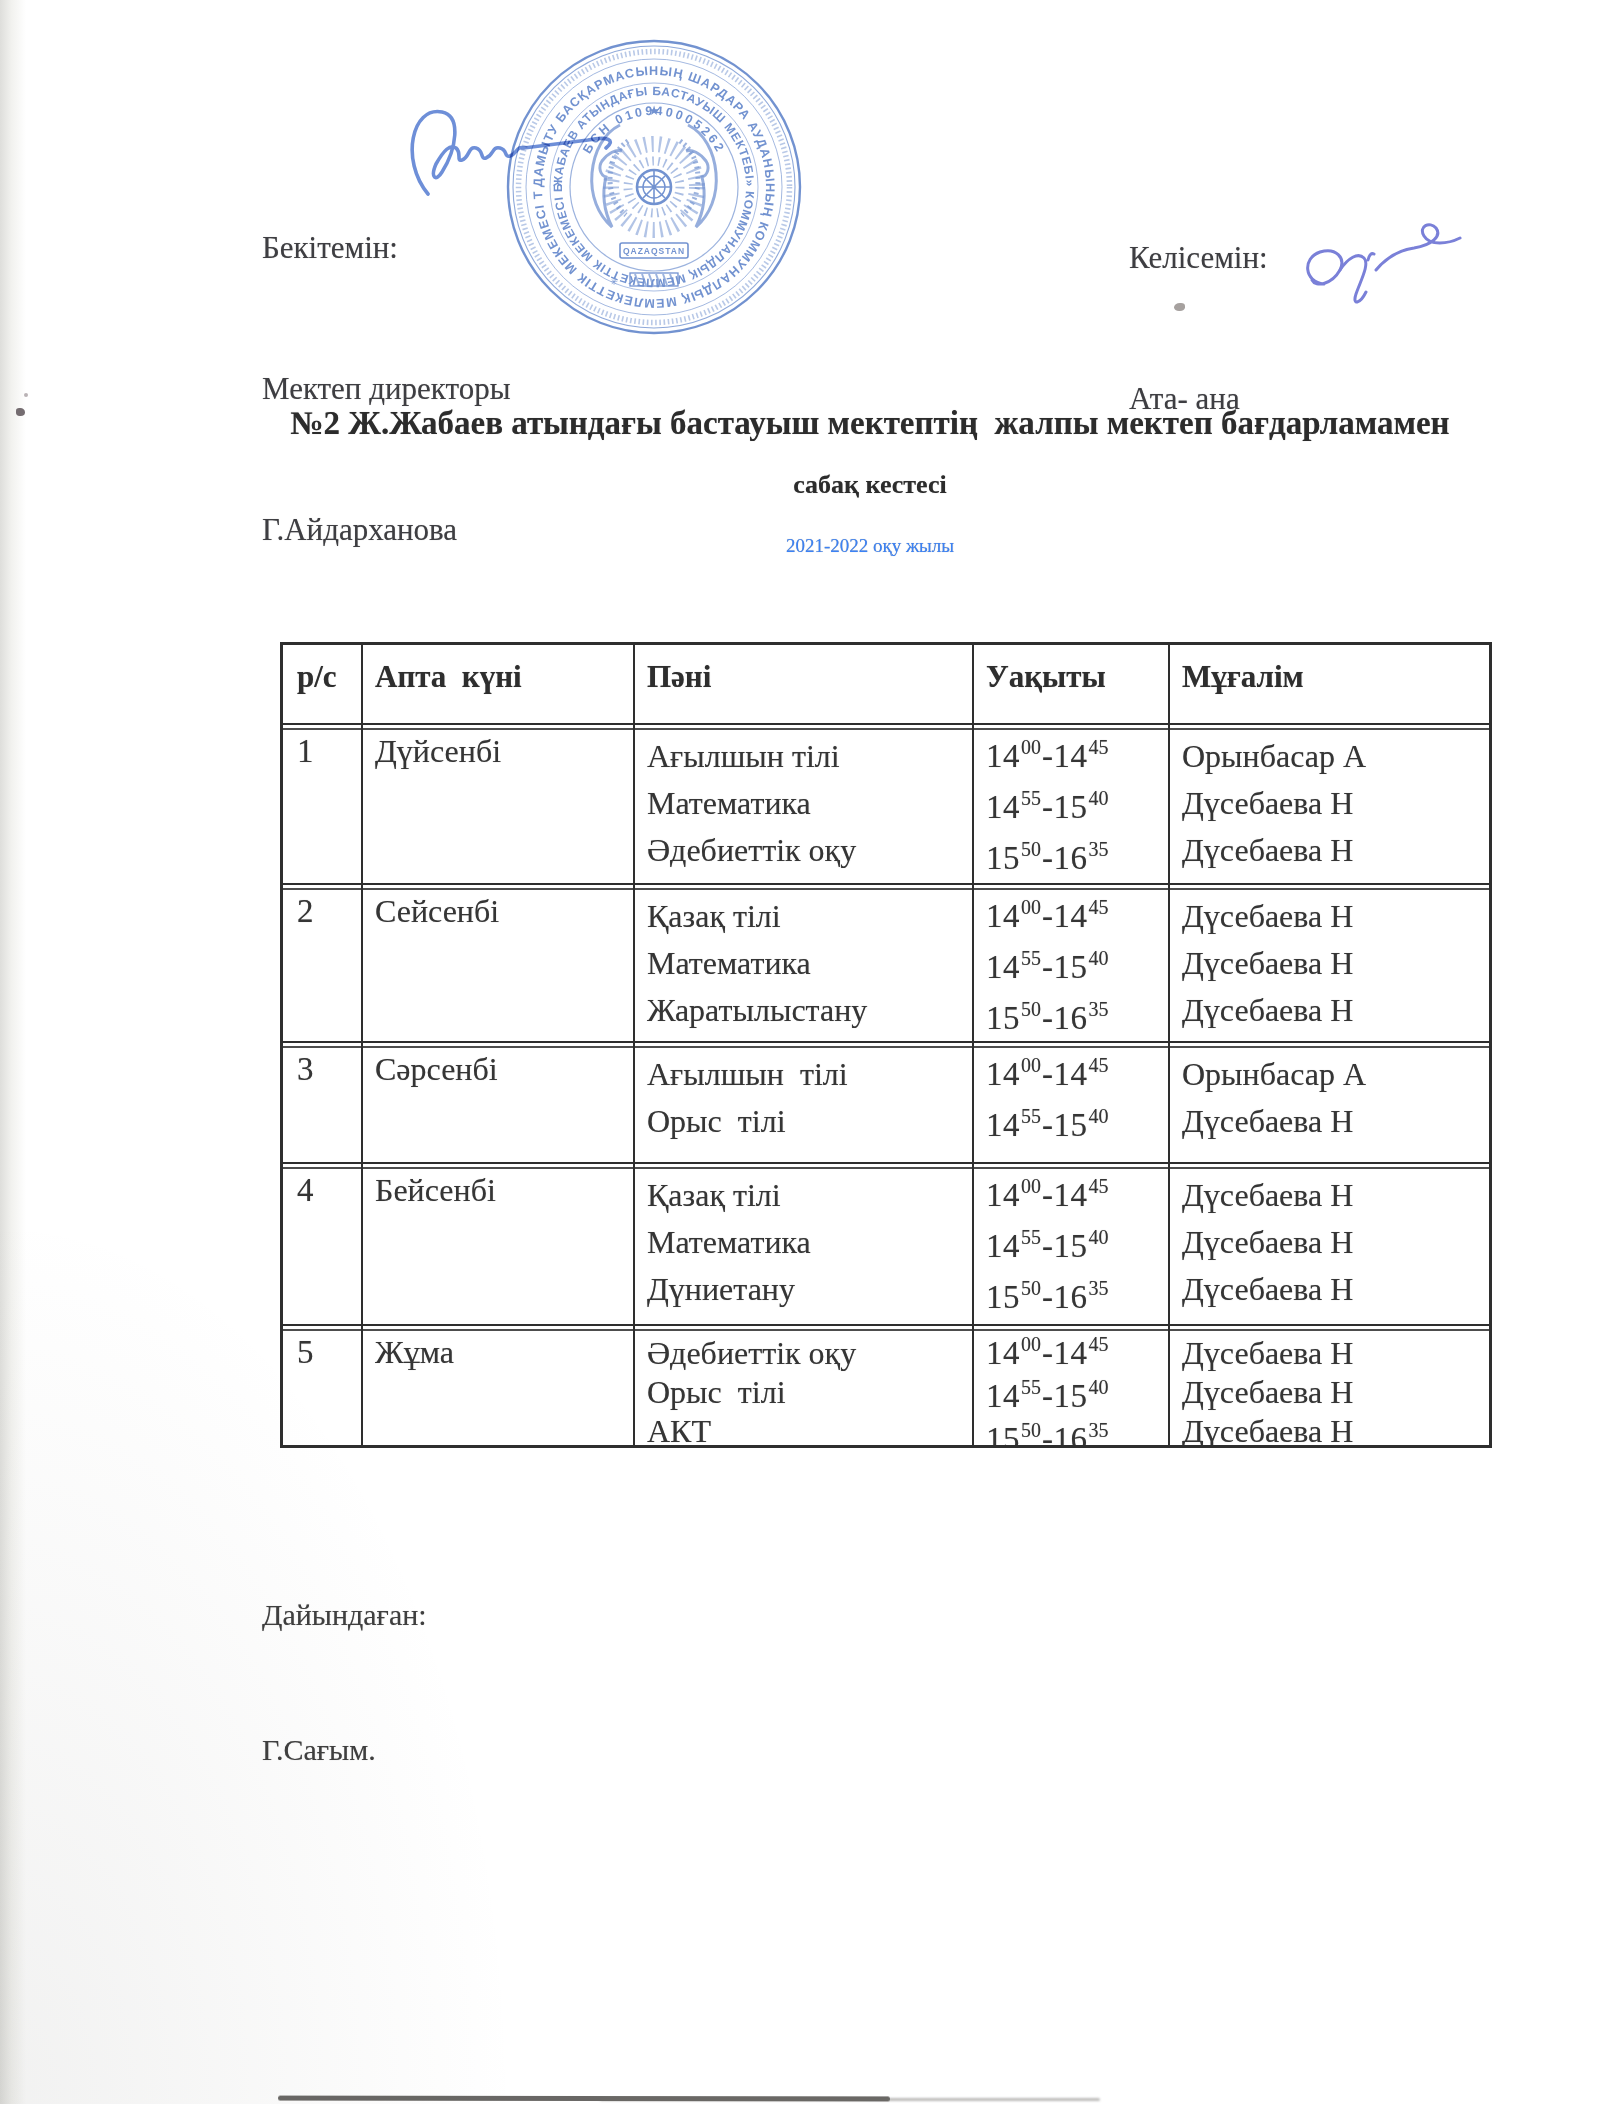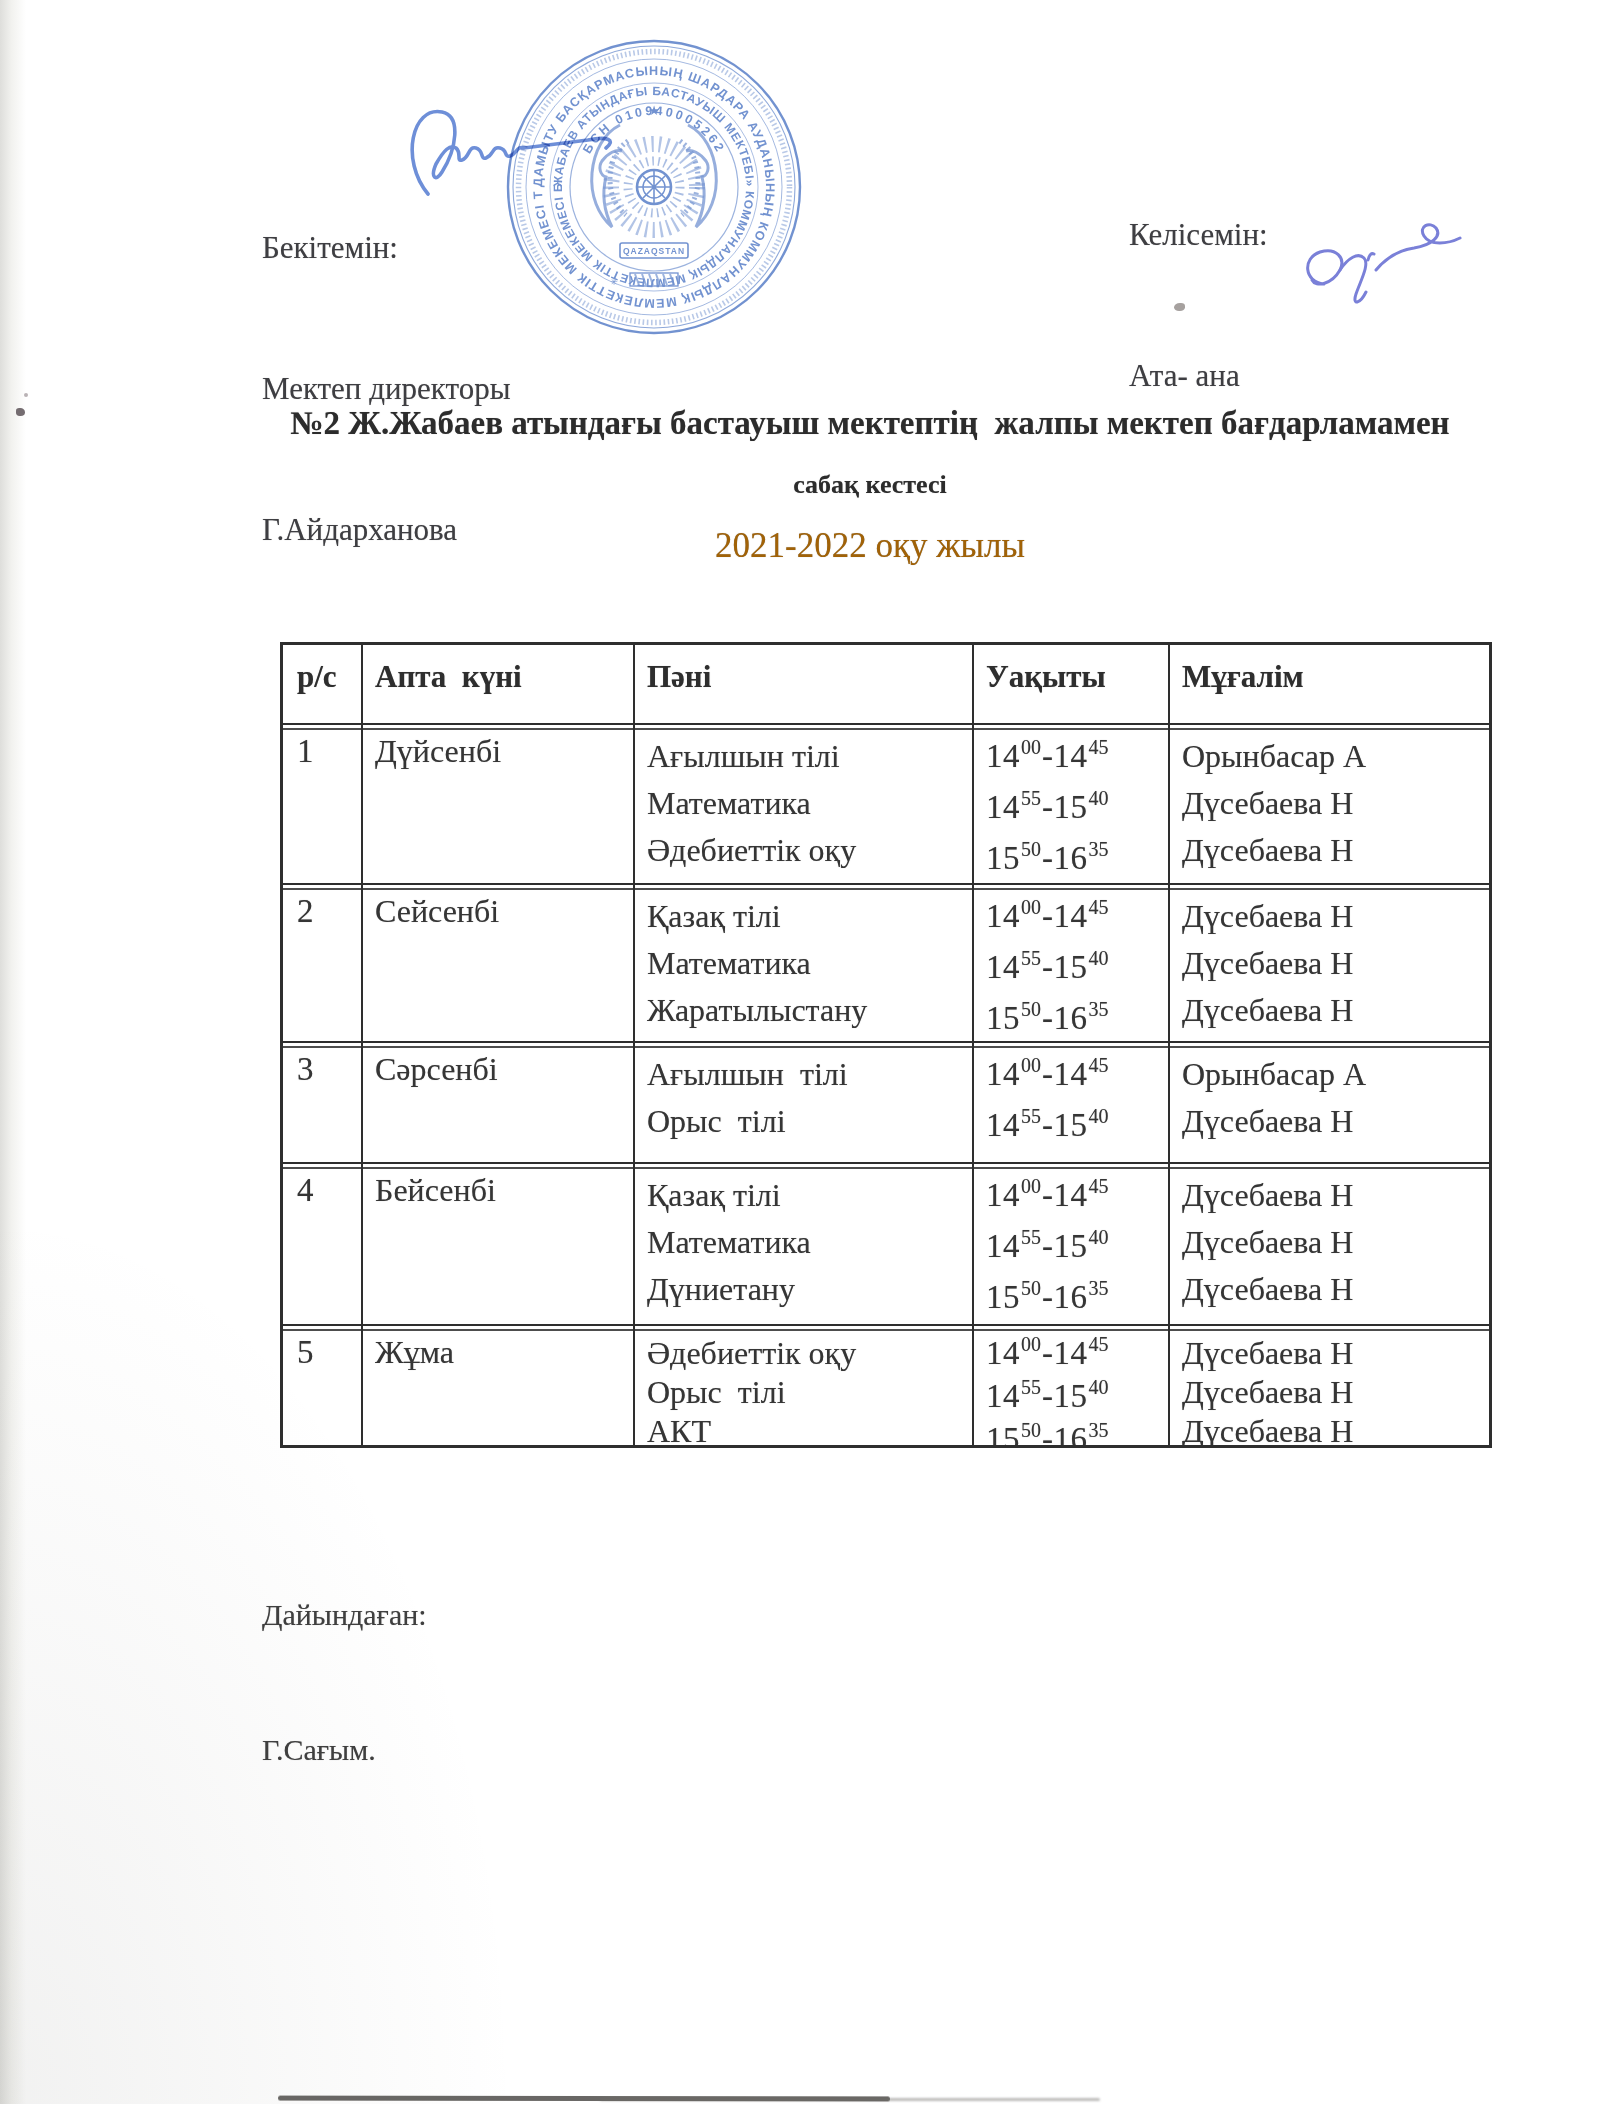--- a/index.html
+++ b/index.html
@@ -15,26 +15,26 @@
   .speck1b{position:absolute;left:16px;top:408px;width:9px;height:8px;background:#5d5358;border-radius:40% 60% 55% 45%;opacity:.85;}
   .speck2{position:absolute;left:1174px;top:303px;width:11px;height:8px;background:#a6a19f;border-radius:60% 40% 50% 50%;filter:blur(.6px);}
   .bottom-smudge{position:absolute;left:278px;top:2096px;width:612px;height:5px;background:#44423f;
     border-radius:3px;opacity:.8;filter:blur(.7px);transform:rotate(.08deg);}
   .bottom-smudge2{position:absolute;left:600px;top:2098px;width:500px;height:3px;background:#6e6c68;
     border-radius:2px;opacity:.45;filter:blur(1px);}
   
   .softtext{text-shadow:0 0 .7px rgba(60,60,60,.5);}
   .approve{position:absolute;font-size:31px;line-height:47px;color:#3e3e42;white-space:pre;}
   .approve-left{left:262px;top:130px;}
-  .approve-right{left:1129px;top:117px;}
+  .approve-right{left:1129px;top:140px;}
   .title-block{position:absolute;left:245px;top:392px;width:1250px;text-align:center;color:#2c2c2c;}
   .title-line{font-weight:bold;font-size:33px;line-height:62px;white-space:pre;text-align:center;}
   .title-line.l2{font-size:32px;}
   .title-line.l3{font-size:26px;}
-  .school-year{font-size:35px;line-height:60px;color:#a16207;white-space:pre;}
+  .school-year{font-size:19px;line-height:60px;color:#3b82f6;white-space:pre;}
   .footer-block{position:absolute;left:262px;top:1502px;font-size:30px;line-height:45px;color:#3f3f3f;white-space:pre;}
   
   .stable{position:absolute;left:280px;top:642px;width:1212px;box-sizing:border-box;
           border:3px solid #2e2e2e;background:transparent;}
   .trow{display:grid;grid-template-columns:78px 272px 339px 196px 321px;position:relative;box-sizing:border-box;}
   .trow{border-bottom:2px solid #2e2e2e;}
   .trow:last-child{border-bottom:0;}
   .trow.databody::before{content:"";position:absolute;left:0;right:0;top:3px;height:2px;background:#2e2e2e;opacity:.85;}
   .cell{box-sizing:border-box;border-left:2px solid #2e2e2e;padding:8px 4px 0 12px;
         font-size:32px;color:#353535;white-space:pre;overflow:hidden;}

